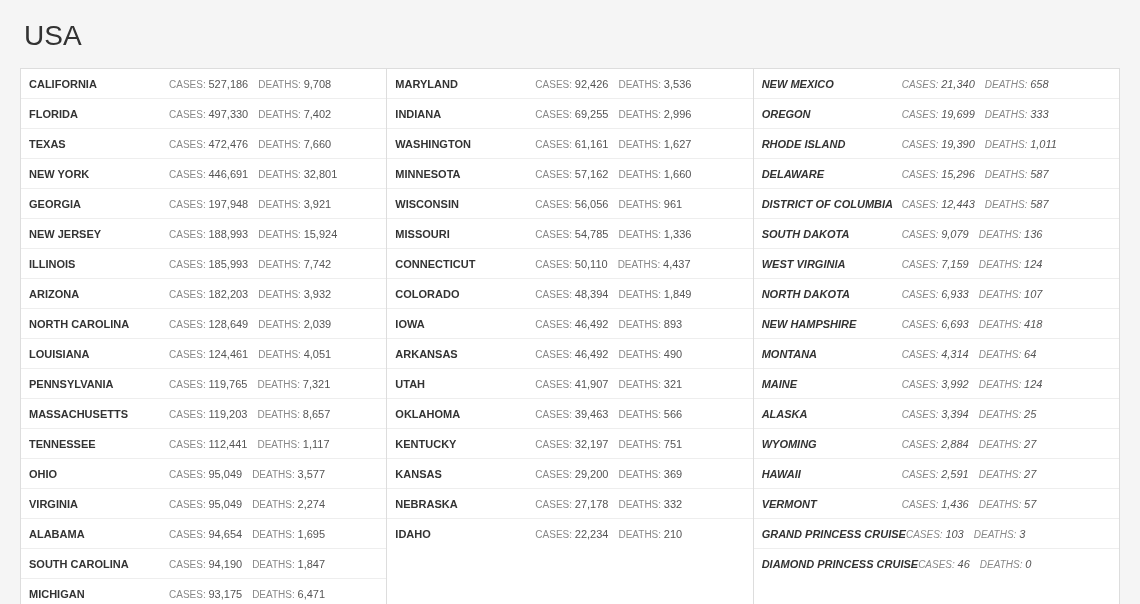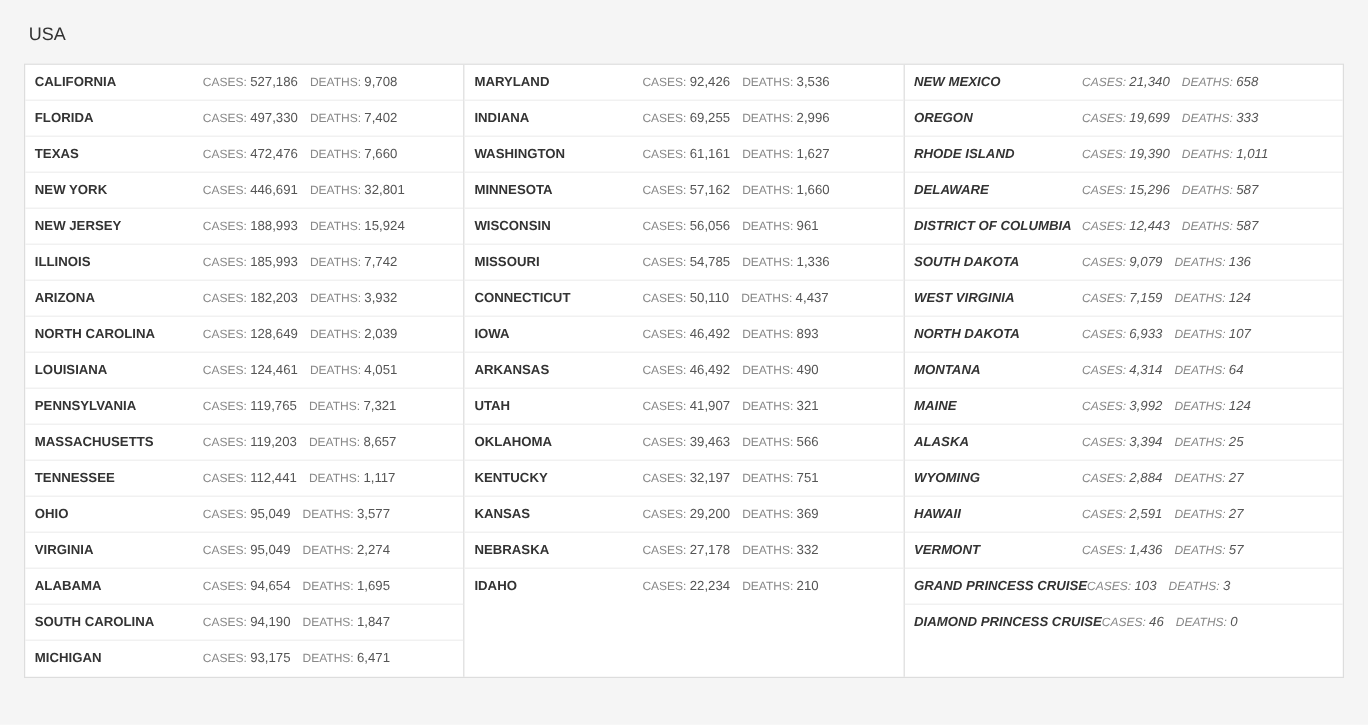--- a/index.html
+++ b/index.html
@@ -3,21 +3,21 @@
   <meta charset="utf-8">
   <style>
     * { box-sizing: border-box; margin: 0; padding: 0; }
     body {
       background: #f5f5f5;
       font-family: Arial, sans-serif;
       padding: 20px;
       min-height: 604px;
     }
     .page-title {
-      font-size: 15px;
+      font-size: 28px;
       font-weight: 400;
       color: #333;
       margin-bottom: 16px;
       padding-left: 4px;
     }
     .table-container {
       display: flex;
       gap: 0;
       background: #fff;
       border: 1px solid #ddd;
@@ -80,20 +80,25 @@
         <span class="state-name">TEXAS</span>
         <span class="stat"><span class="stat-label">Cases: </span>472,476</span>
         <span class="stat"><span class="stat-label">Deaths: </span>7,660</span>
       </div>
       <div class="row">
         <span class="state-name">NEW YORK</span>
         <span class="stat"><span class="stat-label">Cases: </span>446,691</span>
         <span class="stat"><span class="stat-label">Deaths: </span>32,801</span>
       </div>
       <div class="row">
+        <span class="state-name">GEORGIA</span>
+        <span class="stat"><span class="stat-label">Cases: </span>197,948</span>
+        <span class="stat"><span class="stat-label">Deaths: </span>3,921</span>
+      </div>
+      <div class="row">
         <span class="state-name">NEW JERSEY</span>
         <span class="stat"><span class="stat-label">Cases: </span>188,993</span>
         <span class="stat"><span class="stat-label">Deaths: </span>15,924</span>
       </div>
       <div class="row">
         <span class="state-name">ILLINOIS</span>
         <span class="stat"><span class="stat-label">Cases: </span>185,993</span>
         <span class="stat"><span class="stat-label">Deaths: </span>7,742</span>
       </div>
       <div class="row">
@@ -182,20 +187,25 @@
         <span class="state-name">MISSOURI</span>
         <span class="stat"><span class="stat-label">Cases: </span>54,785</span>
         <span class="stat"><span class="stat-label">Deaths: </span>1,336</span>
       </div>
       <div class="row">
         <span class="state-name">CONNECTICUT</span>
         <span class="stat"><span class="stat-label">Cases: </span>50,110</span>
         <span class="stat"><span class="stat-label">Deaths: </span>4,437</span>
       </div>
       <div class="row">
+        <span class="state-name">COLORADO</span>
+        <span class="stat"><span class="stat-label">Cases: </span>48,394</span>
+        <span class="stat"><span class="stat-label">Deaths: </span>1,849</span>
+      </div>
+      <div class="row">
         <span class="state-name">IOWA</span>
         <span class="stat"><span class="stat-label">Cases: </span>46,492</span>
         <span class="stat"><span class="stat-label">Deaths: </span>893</span>
       </div>
       <div class="row">
         <span class="state-name">ARKANSAS</span>
         <span class="stat"><span class="stat-label">Cases: </span>46,492</span>
         <span class="stat"><span class="stat-label">Deaths: </span>490</span>
       </div>
       <div class="row">
@@ -262,20 +272,25 @@
       </div>
       <div class="row">
         <span class="state-name">WEST VIRGINIA</span>
         <span class="stat"><span class="stat-label">Cases: </span>7,159</span>
         <span class="stat"><span class="stat-label">Deaths: </span>124</span>
       </div>
       <div class="row">
         <span class="state-name">NORTH DAKOTA</span>
         <span class="stat"><span class="stat-label">Cases: </span>6,933</span>
         <span class="stat"><span class="stat-label">Deaths: </span>107</span>
+      </div>
+      <div class="row">
+        <span class="state-name">NEW HAMPSHIRE</span>
+        <span class="stat"><span class="stat-label">Cases: </span>6,693</span>
+        <span class="stat"><span class="stat-label">Deaths: </span>418</span>
       </div>
       <div class="row">
         <span class="state-name">MONTANA</span>
         <span class="stat"><span class="stat-label">Cases: </span>4,314</span>
         <span class="stat"><span class="stat-label">Deaths: </span>64</span>
       </div>
       <div class="row">
         <span class="state-name">MAINE</span>
         <span class="stat"><span class="stat-label">Cases: </span>3,992</span>
         <span class="stat"><span class="stat-label">Deaths: </span>124</span>

